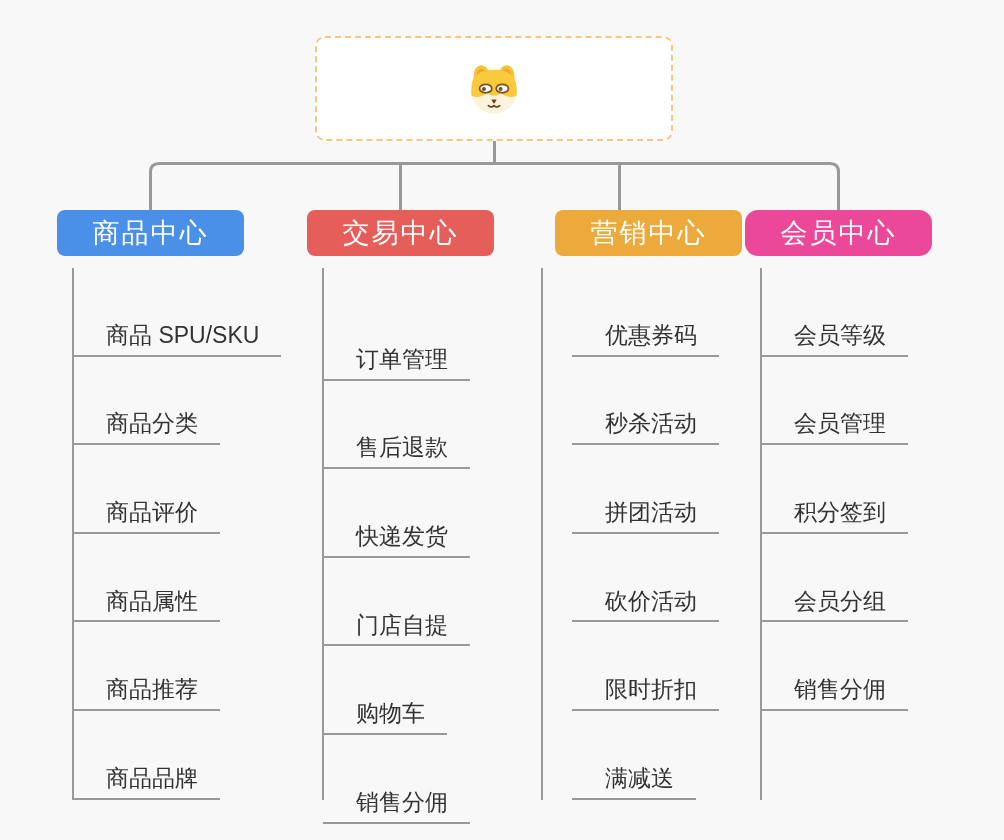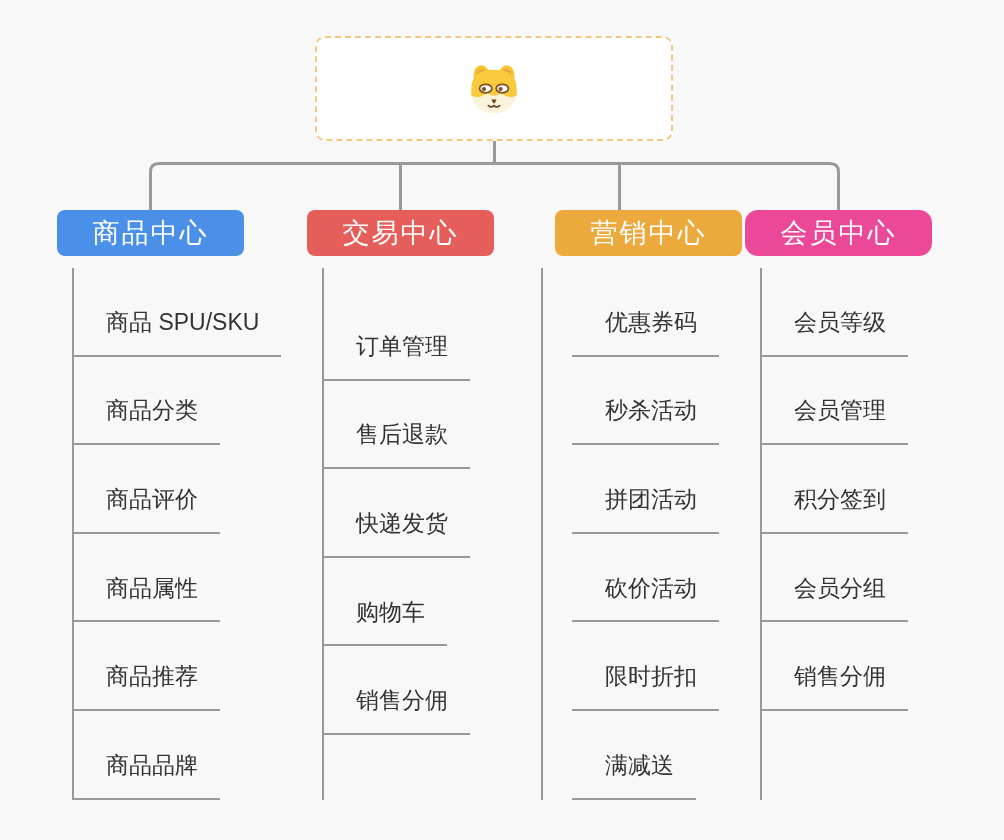--- a/index.html
+++ b/index.html
@@ -40,21 +40,21 @@
   }
   .s0{left:72px;} .s1{left:322px;} .s2{left:541px;} .s3{left:760px;}
 
   
   .col{position:absolute;top:268px;}
   .c0{left:73px;} .c1{left:323px;margin-top:24px;} .c2{left:572px;} .c3{left:761px;}
   .child{
     box-sizing:border-box;
     height:88.6px;
     display:flex;align-items:flex-end;
-    padding:0 22px 18px 33px;
+    padding:0 22px 5px 33px;
     border-bottom:2px solid #999999;
     width:fit-content;
     white-space:nowrap;
   }
   .child span{
     font-size:23px;color:#333333;line-height:1.25;
   }
 </style>
 </head>
 <body>
@@ -135,20 +135,23 @@
     <div class="child">
         <span>订单管理</span>
       </div>
     <div class="child">
         <span>售后退款</span>
       </div>
     <div class="child">
         <span>快递发货</span>
       </div>
     <div class="child">
+        <span>门店自提</span>
+      </div>
+    <div class="child">
         <span>购物车</span>
       </div>
     <div class="child">
         <span>销售分佣</span>
       </div>
   </div>
 
   <div class="col c2">
     <div class="child">
         <span>优惠券码</span>

